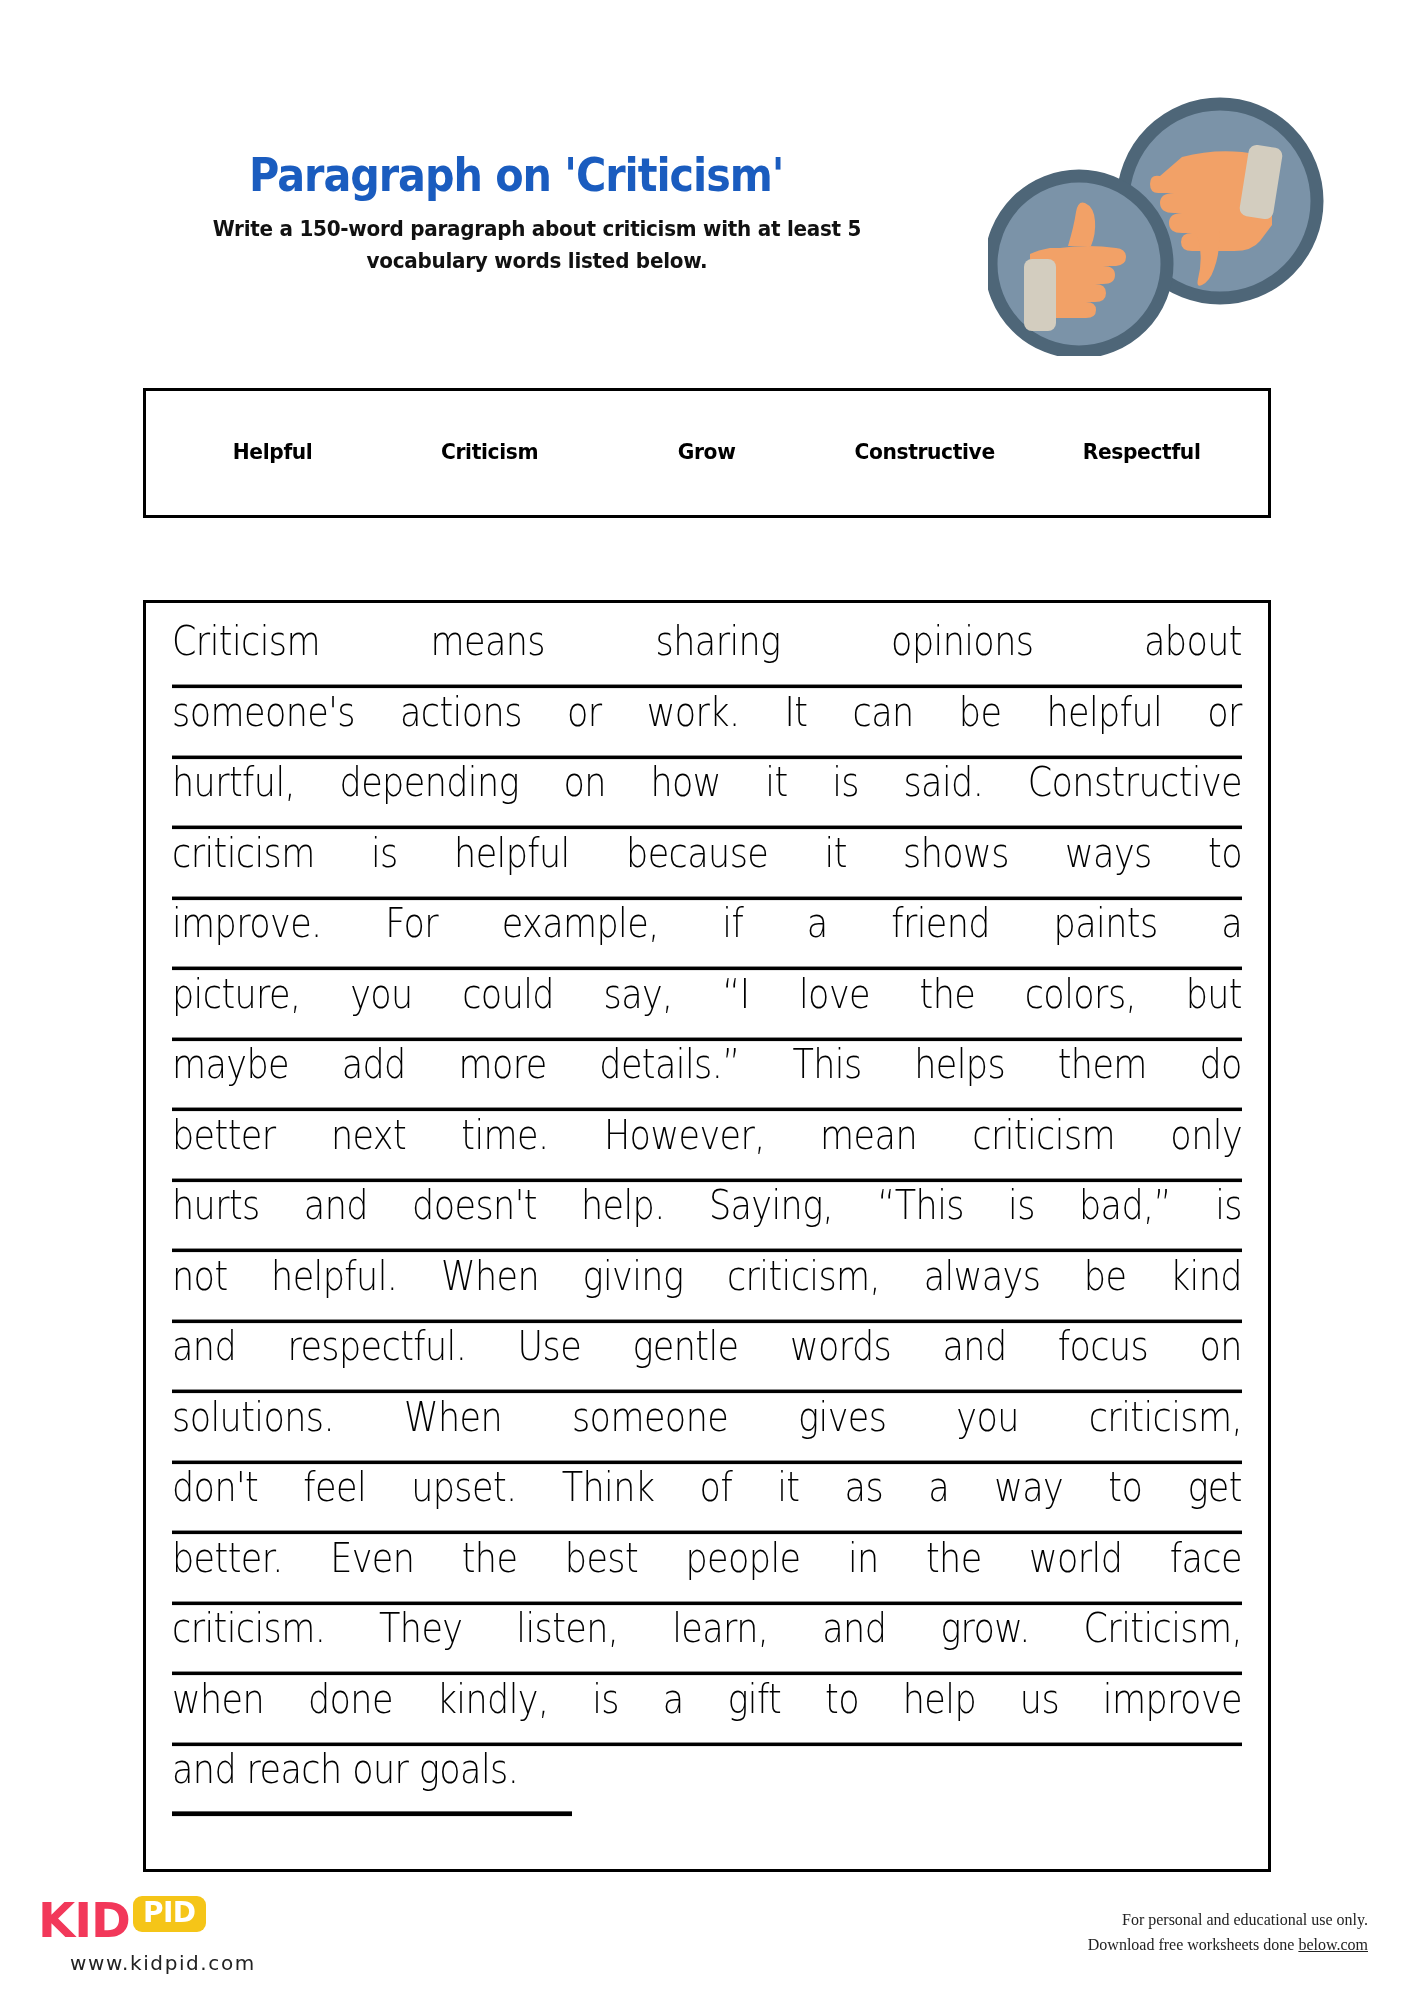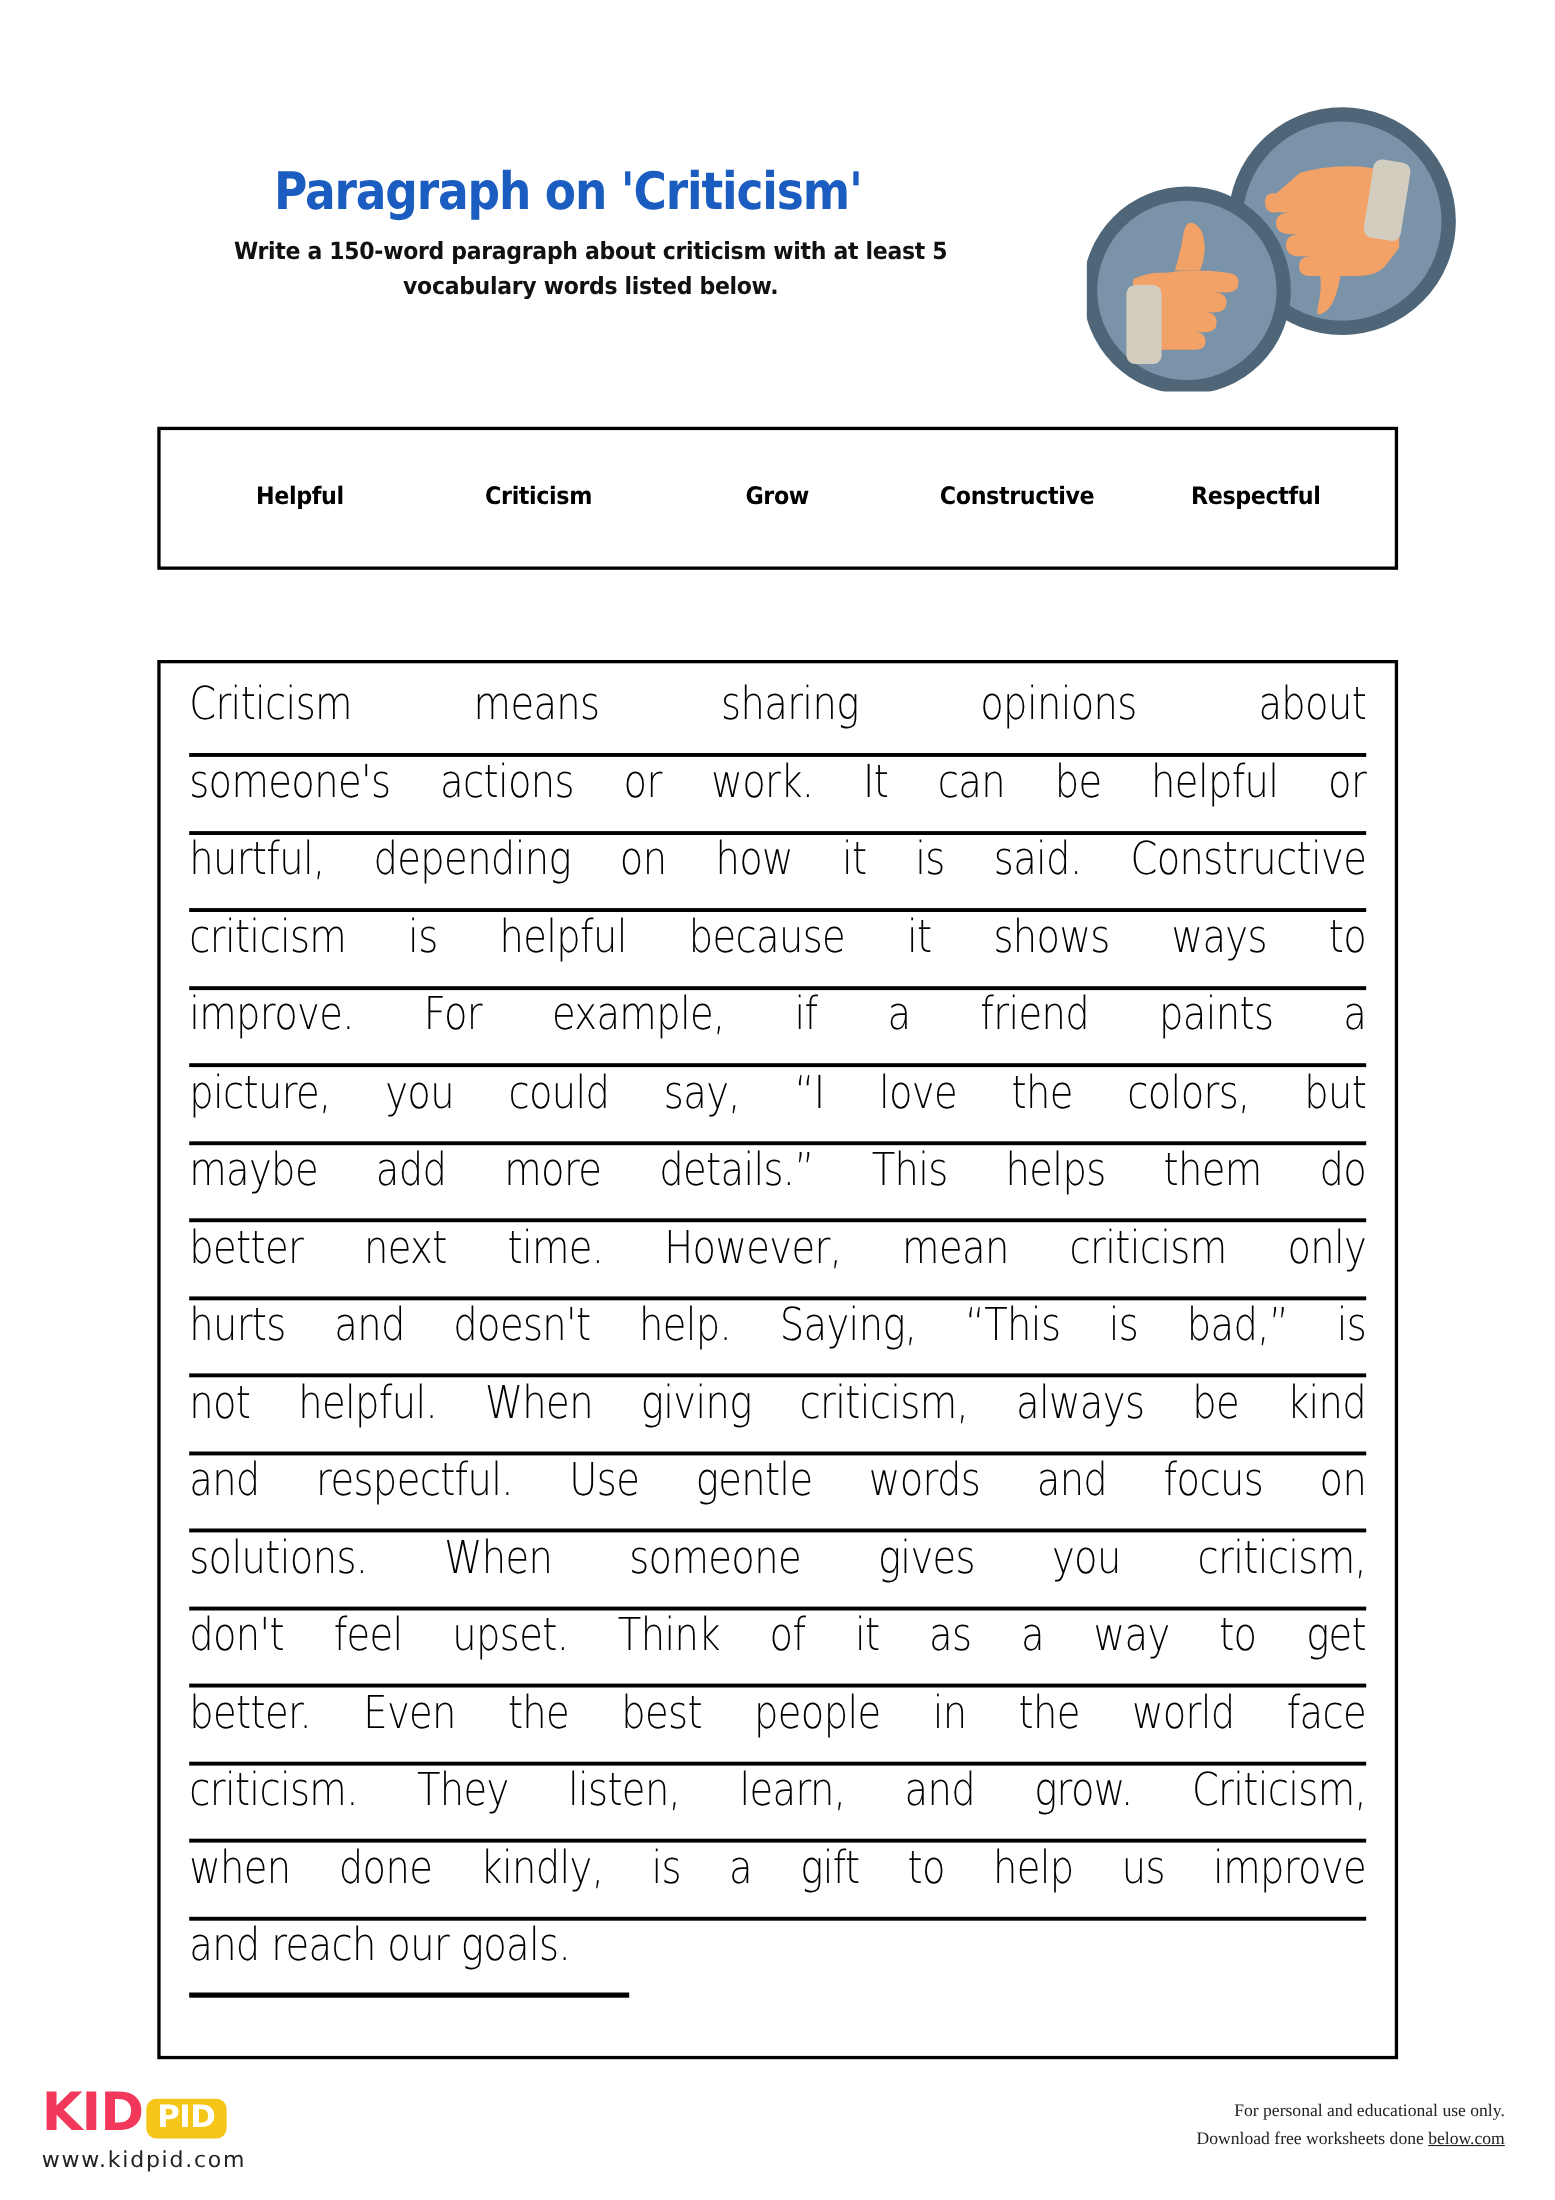--- a/index.html
+++ b/index.html
@@ -142,21 +142,21 @@
 
   
   .footer-logo {
     position: absolute;
     left: 38px;
     top: 1896px;
     width: 330px;
   }
   .logo-row {
     display: flex;
-    align-items: flex-end;
+    align-items: flex-start;
   }
   .logo-kid {
     font-family: "DejaVu Sans", sans-serif;
     font-size: 48px;
     font-weight: bold;
     color: #F2385A;
     letter-spacing: -1px;
     line-height: 1;
   }
   .logo-pid-wrap {
@@ -173,20 +173,21 @@
     color: #FFFFFF;
     letter-spacing: -0.5px;
     line-height: 1;
   }
   .logo-url {
     font-family: "DejaVu Sans", sans-serif;
     font-size: 20px;
     color: #222222;
     letter-spacing: 1.6px;
     margin-top: 7px;
+    margin-left: 32px;
   }
   .footer-note {
     position: absolute;
     right: 46px;
     top: 1908px;
     text-align: right;
     font-family: "Liberation Serif", serif;
     font-size: 16px;
     color: #222222;
     line-height: 1.55;

